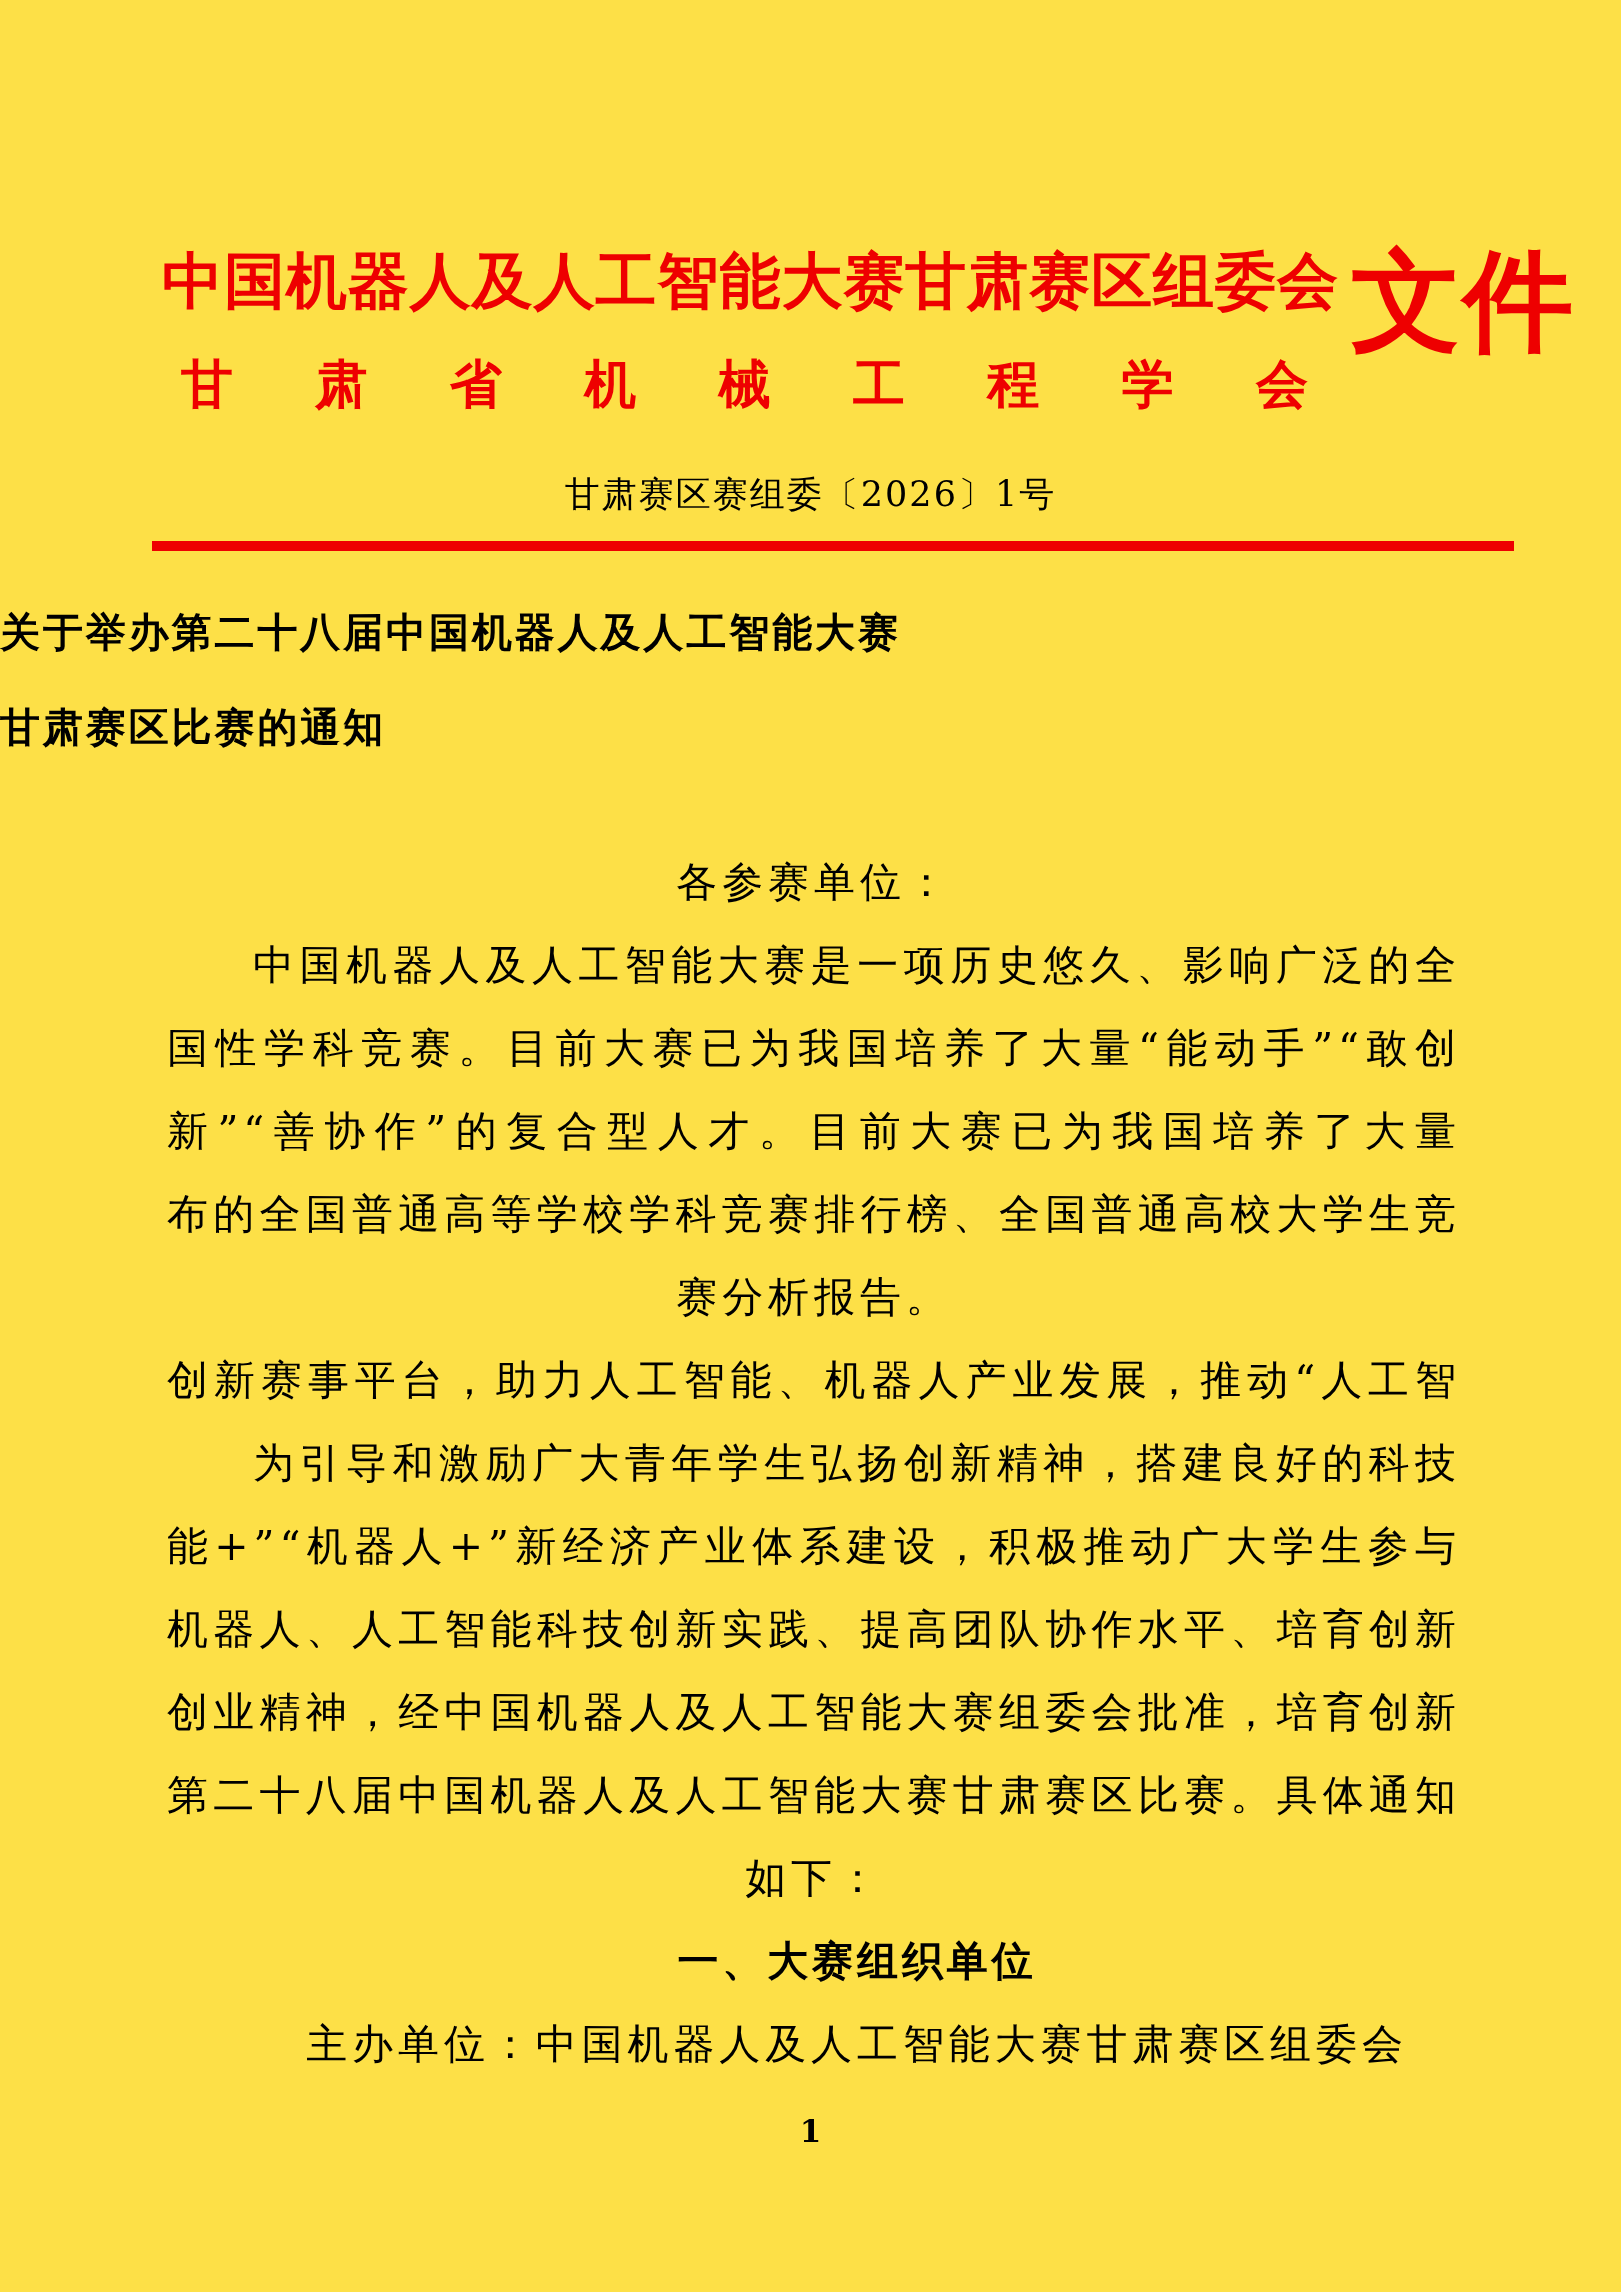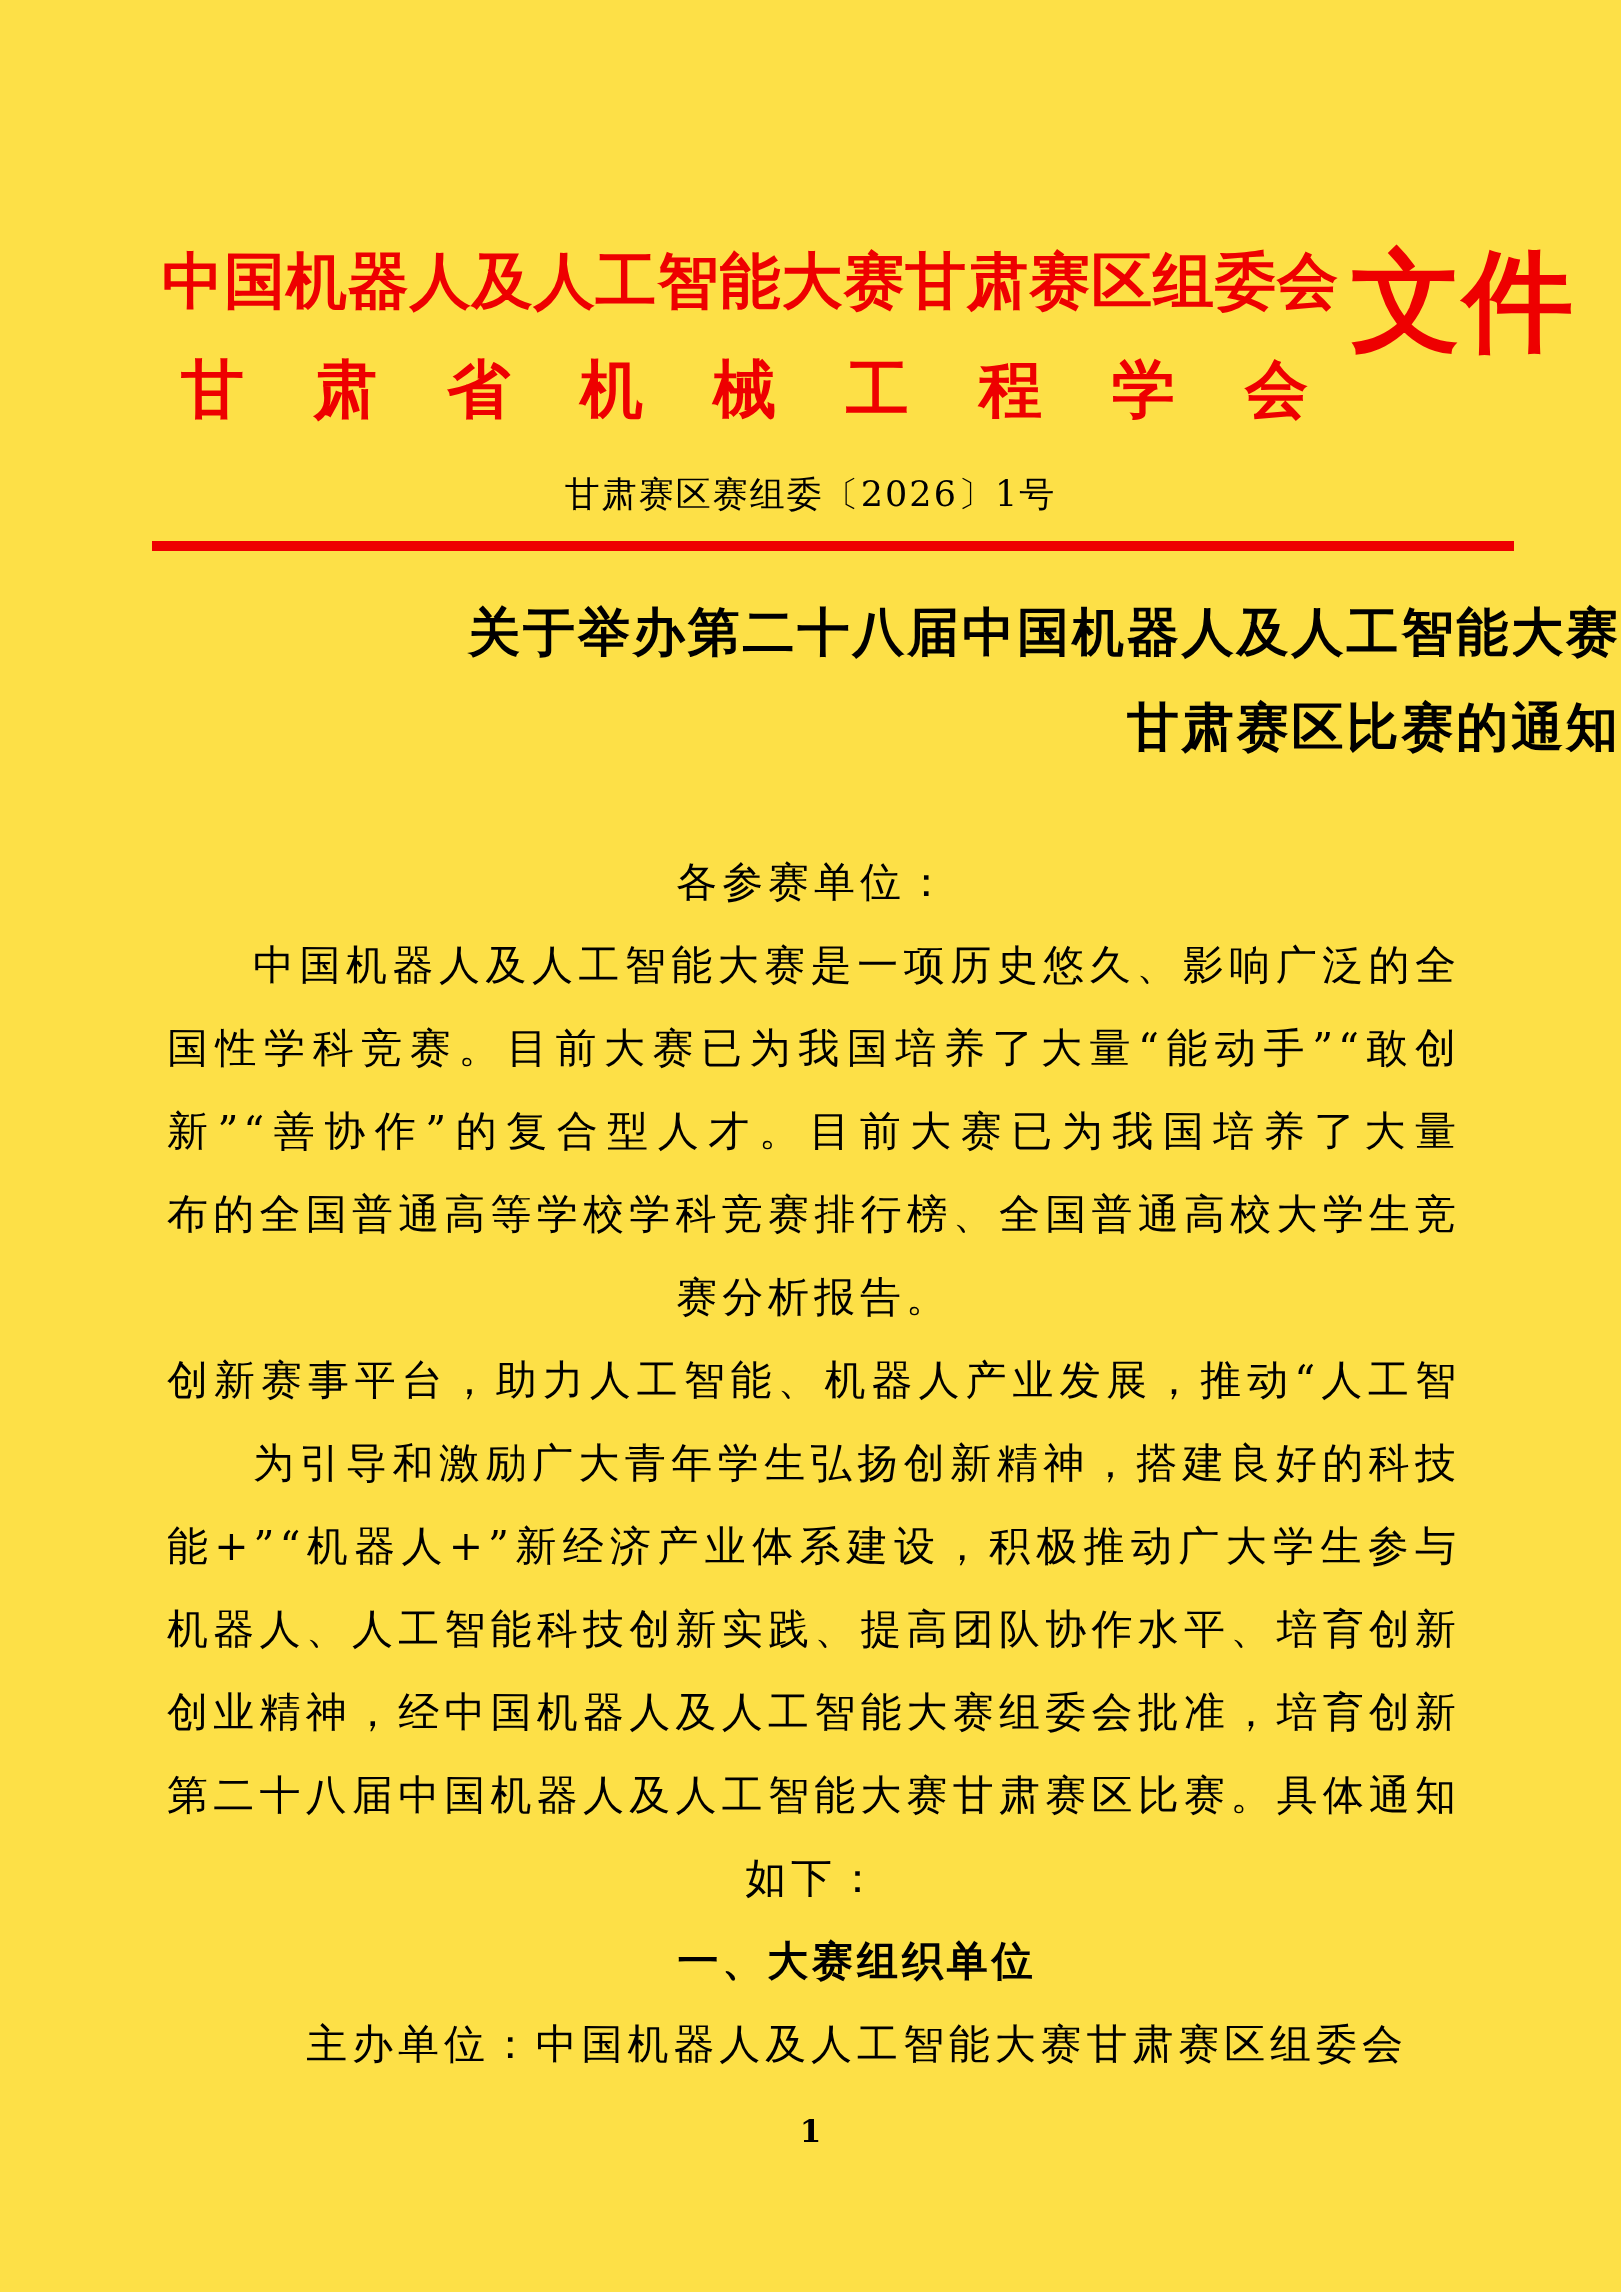--- a/index.html
+++ b/index.html
@@ -12,41 +12,41 @@
     overflow:hidden;
   }
   .org-line1 {
     position:absolute; left:162px; top:243px; width:1176px;
     font-size:61px; font-weight:bold; color:var(--accent);
     text-align:justify; text-align-last:justify;
     line-height:1.25; white-space:normal;
   }
   .org-line2 {
     position:absolute; left:181px; top:351px; width:1127px;
-    font-size:63px; font-weight:bold; color:var(--accent);
+    font-size:52px; font-weight:bold; color:var(--accent);
     text-align:justify; text-align-last:justify;
-    line-height:1.25; white-space:normal;font-family:Liberation Serif, serif;
+    line-height:1.25; white-space:normal;
   }
   .wenjian {
     position:absolute; left:1351px; top:227px;
     font-size:110px; font-weight:bold; color:var(--accent);
     line-height:1.35; letter-spacing:2px;
   }
   .doc-number {
     position:absolute; left:0; top:471px; width:100%;
     text-align:center; font-size:35px; letter-spacing:2px;
   }
   .red-rule {
     position:absolute; left:152px; top:541px;
     width:1362px; height:9.8px; background:var(--accent);
   }
   .title {
     position:absolute; left:0; top:584px; width:100%;
-    text-align:right; font-weight:bold;
-    font-size:52px; letter-spacing:2.9px; line-height:95px;
+    text-align:left; font-weight:bold;
+    font-size:40px; letter-spacing:2.9px; line-height:95px;
   }
   .body-text {
     position:absolute; left:167px; top:841px; width:1294px;
   }
   .bline {
     font-size:41px; height:83px; line-height:83px;
     letter-spacing:4.9px; white-space:nowrap;text-align:center;
   }
   .bline.just {
     text-align:justify; text-align-last:justify; white-space:normal;

